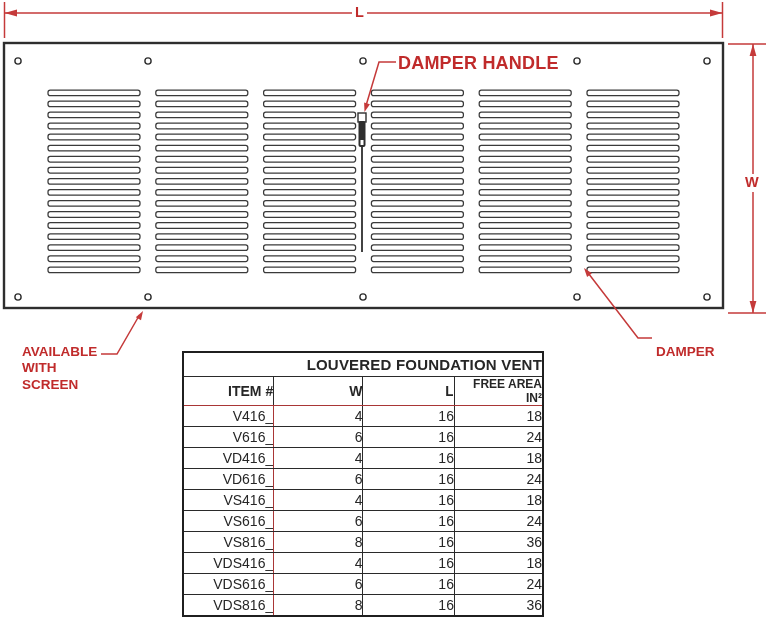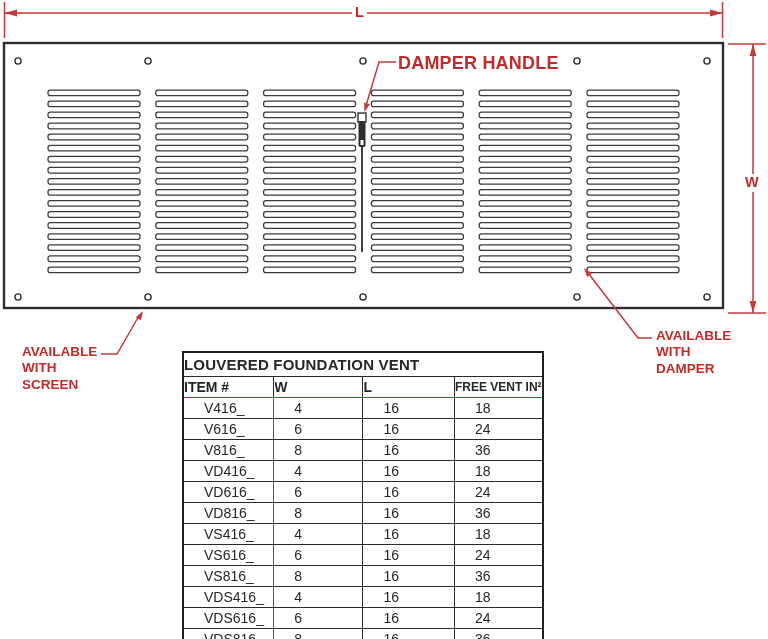--- a/index.html
+++ b/index.html
@@ -28,21 +28,21 @@
                white-space:normal;}
   #note-damper{left:656px;top:328px;width:112px;text-align:left;font-size:13.5px;
                white-space:normal;}
   #label-L{left:352px;top:4px;}
   #label-W{left:742px;top:174px;}
 
   
   #spec-table-wrap{position:absolute;left:182px;top:351px;width:362px;}
   table.spec{width:100%;border-collapse:collapse;table-layout:fixed;
              border:2px solid #1f1f1f;color:#262626;}
-  table.spec td,table.spec th{border:1.4px solid #2a2a2a;text-align:left;
+  table.spec td,table.spec th{border:1.4px solid #2a2a2a;text-align:right;
              padding:0;overflow:hidden;}
   .title-cell{height:23px;font-weight:bold;font-size:15px;letter-spacing:.2px;}
   tr.hdr th{height:20px;font-size:14px;font-weight:bold;
             border-bottom:1.7px solid #a93636;border-radius:6px;}
   tr.hdr th.free-hdr{font-size:12px;}
   tbody.rows td{height:20px;font-size:14px;padding-left:20px;}
   tbody.rows td.c-item{border-right:1.6px solid #a93636;}
 </style>
 </head>
 <body>
@@ -216,79 +216,67 @@
 
   <div id="label-damper-handle" class="red-label">DAMPER HANDLE</div>
 
   <div id="note-screen" class="red-label">
     <span>AVAILABLE</span><br>
     <span>WITH</span><br>
     <span>SCREEN</span>
   </div>
 
   <div id="note-damper" class="red-label">
-    <span>AVAILABLE WITH</span><br>
+    <br>
     <span>DAMPER</span>
   </div>
 
   <div id="spec-table-wrap">
     <table class="spec">
       <colgroup>
         <col style="width:25.2%">
           <col style="width:24.8%">
         <col style="width:25.4%">
           <col style="width:24.6%">
       </colgroup>
       <thead>
         <tr>
           <td class="title-cell" colspan="4">LOUVERED FOUNDATION VENT</td>
         </tr>
         <tr class="hdr">
           <th>ITEM #</th>
           <th>W</th>
           <th>L</th>
-          <th class="free-hdr">FREE VENT IN²</th>
+          <th class="free-hdr">FREE AREA IN²</th>
         </tr>
       </thead>
       <tbody class="rows" id="vent-tbody">
           <tr>
             <td class="c-item">V416_</td>
             <td>4</td>
             <td>16</td>
             <td>18</td>
           </tr>
           <tr>
             <td class="c-item">V616_</td>
             <td>6</td>
             <td>16</td>
             <td>24</td>
           </tr>
           <tr>
-            <td class="c-item">V816_</td>
-            <td>8</td>
-            <td>16</td>
-            <td>36</td>
-          </tr>
-          <tr>
             <td class="c-item">VD416_</td>
             <td>4</td>
             <td>16</td>
             <td>18</td>
           </tr>
           <tr>
             <td class="c-item">VD616_</td>
             <td>6</td>
             <td>16</td>
             <td>24</td>
-          </tr>
-          <tr>
-            <td class="c-item">VD816_</td>
-            <td>8</td>
-            <td>16</td>
-            <td>36</td>
           </tr>
           <tr>
             <td class="c-item">VS416_</td>
             <td>4</td>
             <td>16</td>
             <td>18</td>
           </tr>
           <tr>
             <td class="c-item">VS616_</td>
             <td>6</td>

